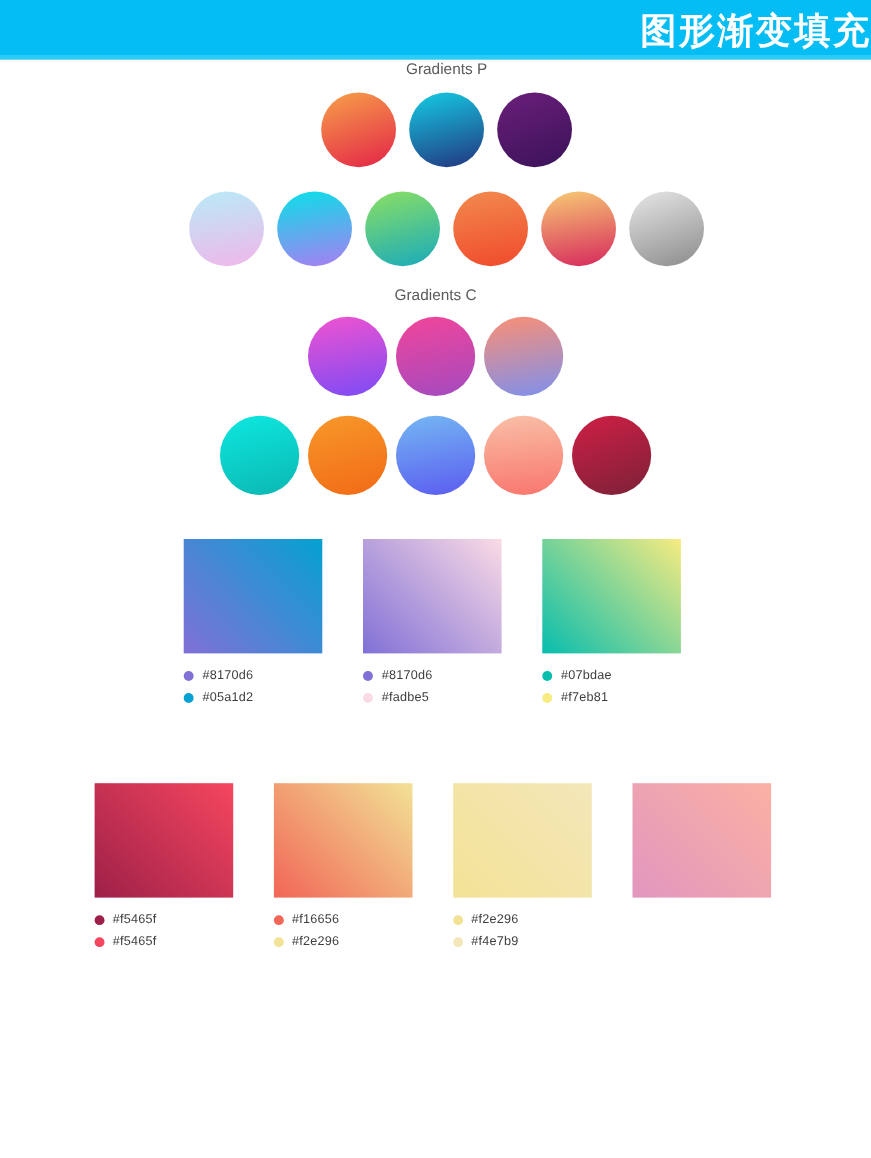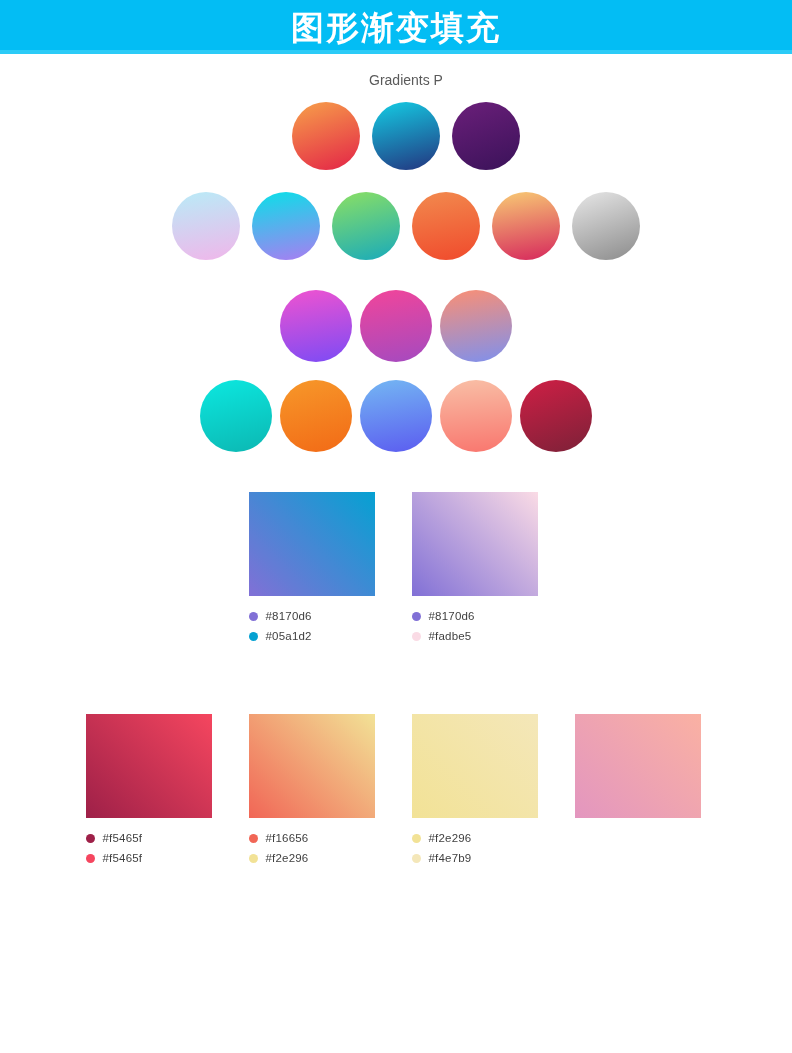--- a/index.html
+++ b/index.html
@@ -14,21 +14,21 @@
     overflow: hidden;
     position: relative;
   }
 
   
   .banner {
     height: 54px;
     background: #03bdf4;
     display: flex;
     align-items: center;
-    justify-content: center;
+    justify-content: flex-end;
     position: relative;
     box-sizing: border-box;
   }
   .banner::after {
     content: "";
     position: absolute;
     left: 0; right: 0; bottom: 0;
     height: 4px;
     background: #2bcbf7;
   }
@@ -96,37 +96,38 @@
   }
 </style>
 </head>
 <body>
 
 <div class="banner">
   <div class="banner-title">图形渐变填充</div>
 </div>
 
 <div id="content">
-    <div style="padding-top: 18px; margin-left: 20px;">
+    <div style=" margin-left: 20px;">
       <div class="section-label">Gradients P</div>
       <div class="circle-row" style="gap: 12px; margin-top: 14px;">
         <div class="circle" style="width: 68px; height: 68px; background: linear-gradient(160deg, rgb(247, 161, 74), rgb(227, 35, 71));"></div>
         <div class="circle" style="width: 68px; height: 68px; background: linear-gradient(165deg, rgb(20, 205, 228), rgb(35, 52, 127));"></div>
         <div class="circle" style="width: 68px; height: 68px; background: linear-gradient(160deg, rgb(107, 31, 122), rgb(58, 18, 89));"></div>
       </div>
       <div class="circle-row" style="gap: 12px; margin-top: 22px;">
         <div class="circle" style="width: 68px; height: 68px; background: linear-gradient(170deg, rgb(185, 235, 247), rgb(240, 182, 234));"></div>
         <div class="circle" style="width: 68px; height: 68px; background: linear-gradient(170deg, rgb(10, 224, 232), rgb(169, 125, 242));"></div>
         <div class="circle" style="width: 68px; height: 68px; background: linear-gradient(165deg, rgb(140, 224, 99), rgb(24, 170, 187));"></div>
         <div class="circle" style="width: 68px; height: 68px; background: linear-gradient(170deg, rgb(242, 138, 78), rgb(240, 74, 44));"></div>
         <div class="circle" style="width: 68px; height: 68px; background: linear-gradient(170deg, rgb(248, 203, 116), rgb(214, 39, 92));"></div>
         <div class="circle" style="width: 68px; height: 68px; background: linear-gradient(160deg, rgb(231, 231, 231), rgb(139, 139, 139));"></div>
       </div>
     </div>
     <div style="padding-top: 18px;">
+      <div class="section-label">Gradients C</div>
       <div class="circle-row" style="gap: 8px; margin-top: 12px;">
         <div class="circle" style="width: 72px; height: 72px; background: linear-gradient(170deg, rgb(240, 83, 208), rgb(124, 75, 245));"></div>
         <div class="circle" style="width: 72px; height: 72px; background: linear-gradient(170deg, rgb(242, 69, 154), rgb(164, 74, 192));"></div>
         <div class="circle" style="width: 72px; height: 72px; background: linear-gradient(170deg, rgb(251, 143, 116), rgb(126, 144, 237));"></div>
       </div>
       <div class="circle-row" style="gap: 8px; margin-top: 18px;">
         <div class="circle" style="width: 72px; height: 72px; background: linear-gradient(165deg, rgb(12, 232, 224), rgb(12, 183, 178));"></div>
         <div class="circle" style="width: 72px; height: 72px; background: linear-gradient(165deg, rgb(247, 152, 42), rgb(242, 106, 22));"></div>
         <div class="circle" style="width: 72px; height: 72px; background: linear-gradient(170deg, rgb(116, 183, 243), rgb(91, 92, 240));"></div>
         <div class="circle" style="width: 72px; height: 72px; background: linear-gradient(175deg, rgb(249, 191, 166), rgb(249, 118, 110));"></div>
@@ -153,20 +154,33 @@
           <div class="legend-row">
             <span class="legend-dot" style="background: rgb(129, 112, 214);"></span>
             <span class="legend-text">#8170d6</span>
           </div>
           <div class="legend-row">
             <span class="legend-dot" style="background: rgb(250, 219, 229);"></span>
             <span class="legend-text">#fadbe5</span>
           </div>
         </div>
       </div>
+      <div class="swatch-cell">
+        <div class="swatch-box" style="background: linear-gradient(45deg, rgb(7, 189, 174), rgb(247, 235, 129));"></div>
+        <div class="swatch-legend">
+          <div class="legend-row">
+            <span class="legend-dot" style="background: rgb(7, 189, 174);"></span>
+            <span class="legend-text">#07bdae</span>
+          </div>
+          <div class="legend-row">
+            <span class="legend-dot" style="background: rgb(247, 235, 129);"></span>
+            <span class="legend-text">#f7eb81</span>
+          </div>
+        </div>
+      </div>
     </div>
     <div class="swatch-grid" style="margin-top: 68px;">
       <div class="swatch-cell">
         <div class="swatch-box" style="background: linear-gradient(45deg, rgb(158, 32, 72), rgb(245, 70, 95));"></div>
         <div class="swatch-legend">
           <div class="legend-row">
             <span class="legend-dot" style="background: rgb(158, 32, 72);"></span>
             <span class="legend-text">#f5465f</span>
           </div>
           <div class="legend-row">

